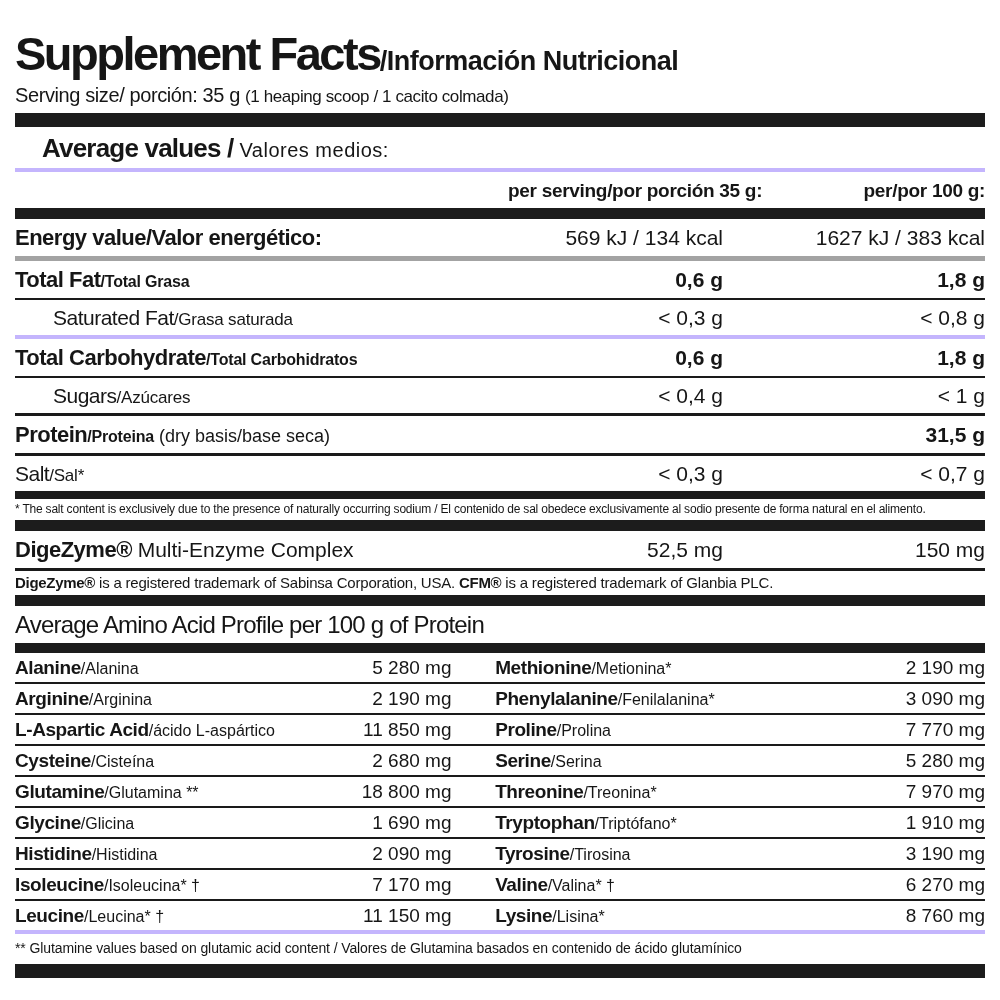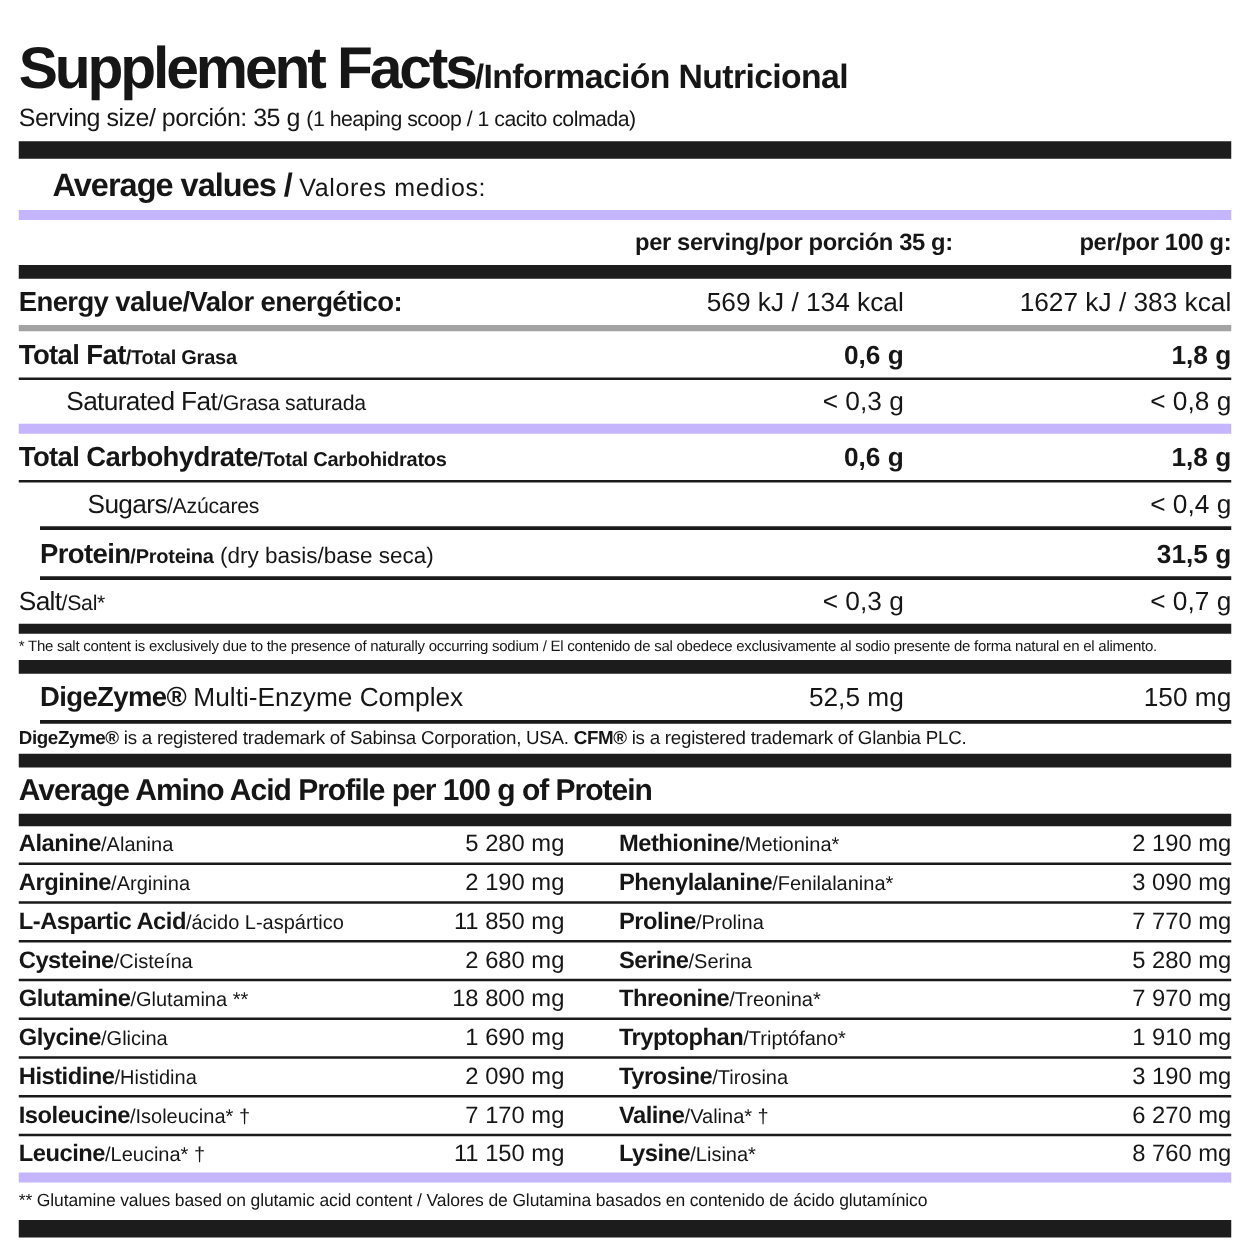--- a/index.html
+++ b/index.html
@@ -10,22 +10,22 @@
     color:#161616;
     padding:26px 15px 0 15px;
     overflow:hidden;
   }
   .bar   { background:#1c1c1c; }
   .bar14 { height:14px; }
   .bar11 { height:11px; }
   .bar10 { height:10px; }
   .bar8  { height:8px;  }
   .bb2 { border-bottom:2px solid #1a1a1a; }
-  .bb3 { border-bottom:3px solid #1a1a1a;margin-left:17px; }
-  .bb4 { border-bottom:8px solid #c4b5fd; }
+  .bb3 { border-bottom:3px solid #1a1a1a; }
+  .bb4 { border-bottom:4px solid #c4b5fd; }
   .bb5 { border-bottom:5px solid #a3a3a3; }
 
   
   .title-row { display:flex; align-items:baseline; letter-spacing:-1px; }
   .title-en  { font-size:47px; font-weight:bold; letter-spacing:-2.5px; }
   .title-es  { font-size:27px; font-weight:bold; letter-spacing:-0.5px; }
   .serving-row { font-size:20px; margin:3px 0 6px 0; letter-spacing:-0.4px; }
   .serving-note { font-size:17px; }
 
   
@@ -47,21 +47,21 @@
   .valb { font-size:21px; font-weight:bold; }
   .valr { font-size:21px; font-weight:normal; }
   .indent { padding-left:38px; }
 
   .fineprint { font-size:12px; padding:3px 0 4px 0; letter-spacing:-0.2px; white-space:nowrap; }
   .tmline { font-size:15px; padding:3px 0 4px 0; letter-spacing:-0.2px; }
   .tmline b { letter-spacing:-0.3px; }
 
   
   .amino-hdr { padding:5px 0 4px 0; display:flex; align-items:baseline; }
-  .amino-hdr-en { font-size:24px; font-weight:bold; letter-spacing:-0.8px; white-space:nowrap; }
+  .amino-hdr-en { font-size:24px; font-weight:normal; letter-spacing:-0.8px; white-space:nowrap; }
   .amino-hdr-es { font-size:16.5px; font-weight:bold; white-space:nowrap; }
   .arow { display:flex; align-items:baseline; padding:4px 0 3px 0; }
   .acell { display:flex; align-items:flex-end; }
   .acell-l { flex:0 0 45%; }
   .agap   { flex:0 0 4.5%; }
   .acell-r { flex:1; }
   .aname { flex:1; white-space:nowrap; }
   .a-en { font-size:19px; font-weight:bold; letter-spacing:-0.4px; }
   .a-es { font-size:16px; font-weight:normal; }
   .aval { font-size:19px; white-space:nowrap; text-align:right; }
@@ -123,20 +123,21 @@
 
     <div class="nrow bb2">
       <span class="nlabel"><span class="en">Total Carbohydrate</span><span class="es">/Total Carbohidratos</span></span>
       <span class="nv1 valb">0,6 g</span>
       <span class="nv2 valb">1,8 g</span>
     </div>
 
     <div class="nrow bb3 reg">
       <span class="nlabel indent"><span class="en">Sugars</span><span class="es">/Azúcares</span></span>
       <span class="nv1 valr">&lt; 0,4 g</span>
+      <span class="nv2 valr">&lt; 1 g</span>
     </div>
 
     <div class="nrow bb3">
       <span class="nlabel"><span class="en">Protein</span><span class="es">/Proteina</span><span class="note"> (dry basis/base seca)</span></span>
       <span class="nv1 valb">31,5 g</span>
     </div>
 
     <div class="nrow reg">
       <span class="nlabel"><span class="en">Salt</span><span class="es">/Sal*</span></span>
       <span class="nv1 valr">&lt; 0,3 g</span>

